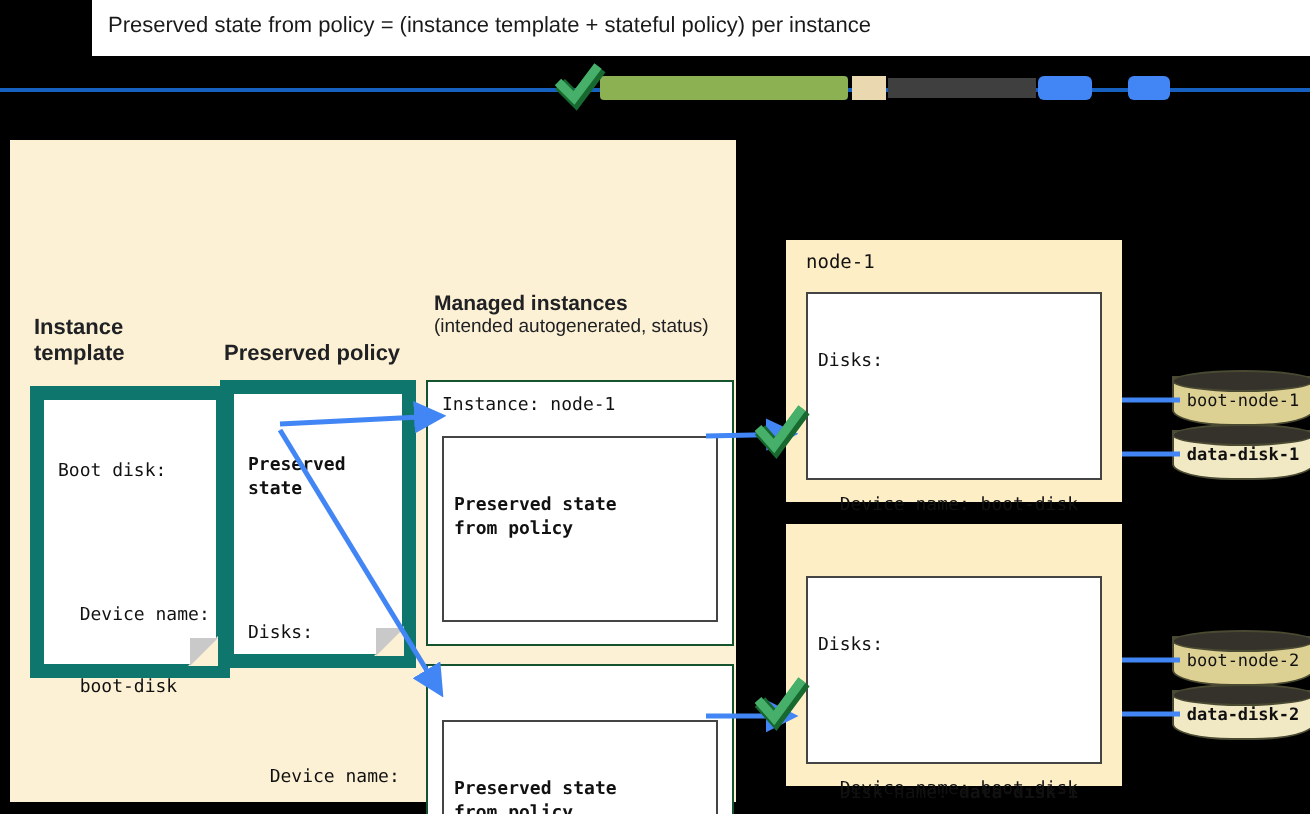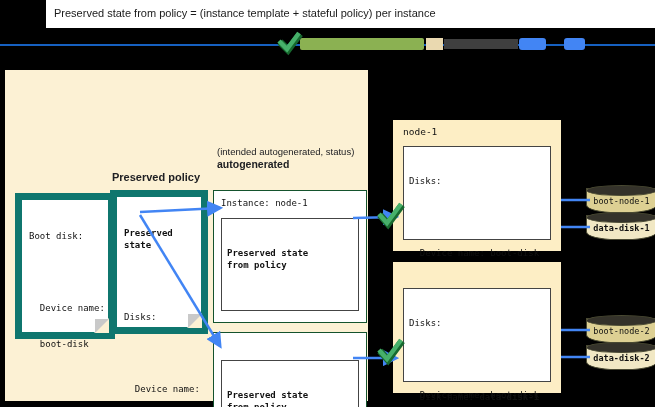--- a/index.html
+++ b/index.html
@@ -83,24 +83,26 @@
 
   <div class="tl-line"></div>
   <div class="tl-green"></div>
   <div class="tl-tan"></div>
   <div class="tl-gray"></div>
   <div class="tl-blue1"></div>
   <div class="tl-blue2"></div>
 
   <div class="left-panel">
 
+    <div class="col-label it-label">Instance
+template</div>
     <div class="col-label sp-label">Preserved policy</div>
     <div class="mi-label">
+      <div class="l1">Managed instances</div>
       <div class="l2">(intended autogenerated, status)</div>
-      <div class="l3">autogenerated</div>
     </div>
 
     <div class="doc doc-template">
       <div class="body mono">
         <div>Boot disk:</div>
         <div class="gap"></div>
         <div>  Device name:</div>
         <div>  boot-disk</div>
         <div class="gap"></div>
         <div>Additional

